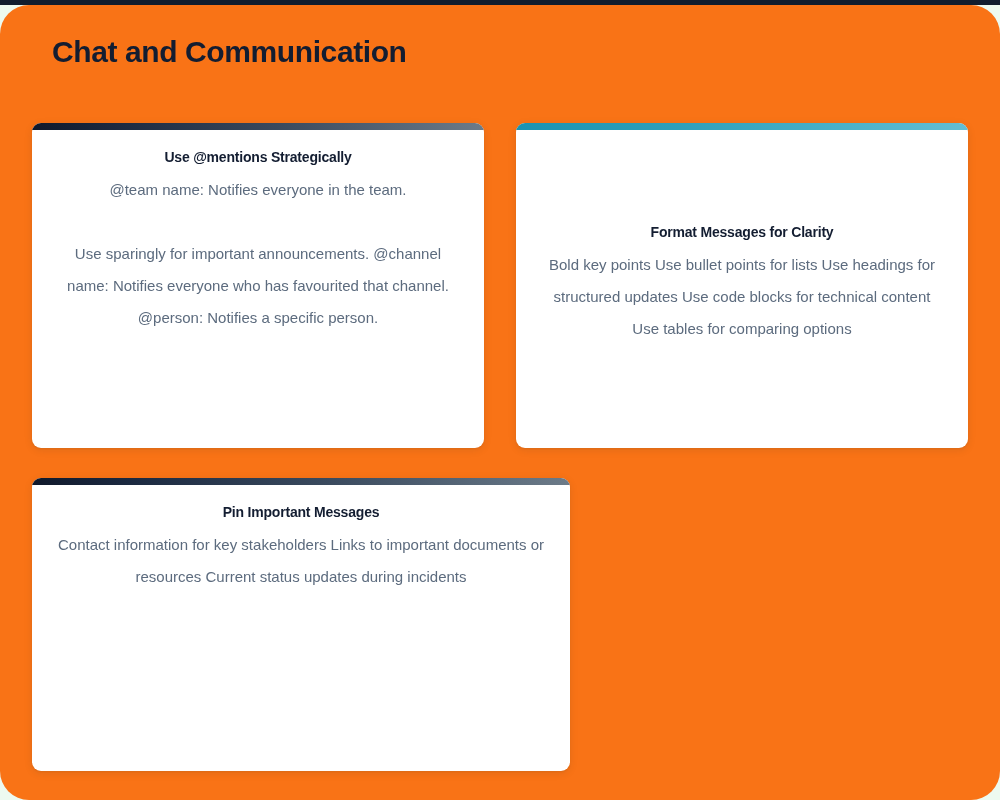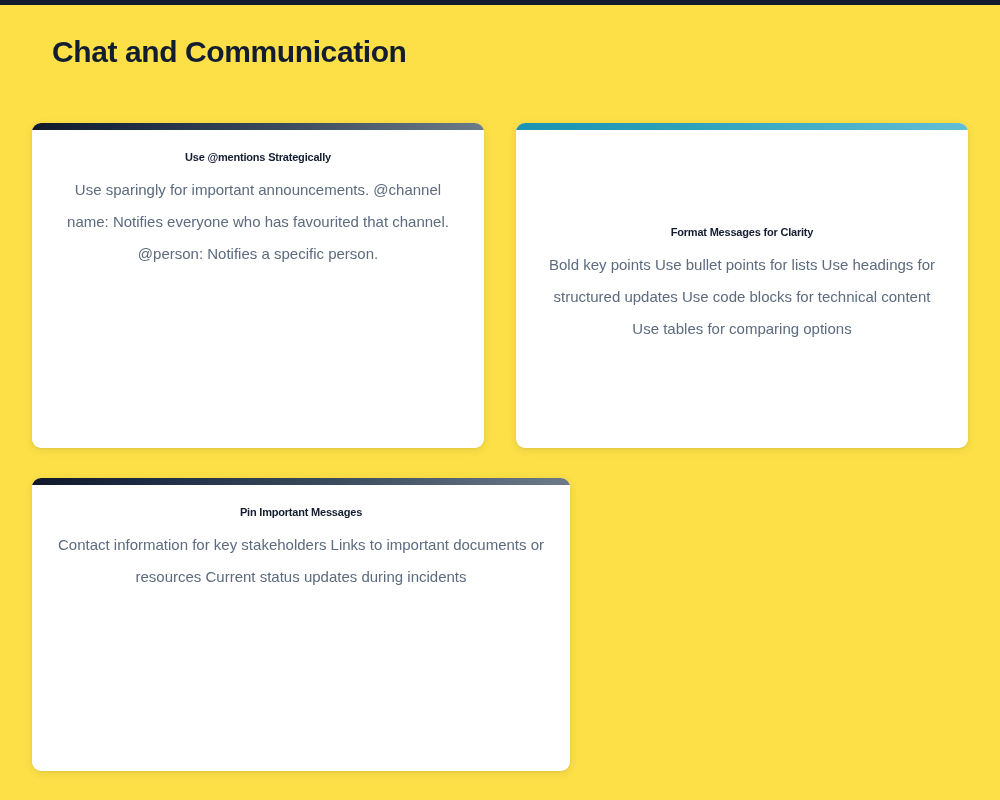--- a/index.html
+++ b/index.html
@@ -26,21 +26,22 @@
     height: 5px;
     background: #111d2e;
   }
 
   .page {
     position: absolute;
     top: 5px;
     left: 0;
     width: 1000px;
     height: 795px;
-    background: #fde047;
+    background: #f97316;
+    border-radius: 29px;
   }
 
   .page-title {
     position: absolute;
     left: 52px;
     top: 28px;
     margin: 0;
     font-size: 30px;
     line-height: 38px;
     font-weight: bold;
@@ -76,21 +77,21 @@
     flex-direction: column;
     padding: 14px 24px 18px 24px;
     text-align: center;
   }
   .card-body.centered {
     justify-content: center;
     padding-bottom: 28px;
   }
   .card-title {
     margin: 0 0 4px 0;
-    font-size: 11px;
+    font-size: 14px;
     line-height: 26px;
     font-weight: bold;
     letter-spacing: -0.2px;
     color: #131d31;
   }
   .card-text {
     margin: 0;
     font-size: 15px;
     line-height: 32px;
     color: #5c6b7e;
@@ -111,20 +112,21 @@
 <div class="top-strip"></div>
 
 <div class="page">
 
   <h1 class="page-title">Chat and Communication</h1>
 
   <div class="card" id="card-mentions">
     <div class="card-accent accent-dark"></div>
     <div class="card-body">
       <h2 class="card-title">Use @mentions Strategically</h2>
+      <p class="card-text">@team name: Notifies everyone in the team.</p>
       <p class="card-text">Use sparingly for important announcements. @channel name: Notifies everyone who has favourited that channel. @person: Notifies a specific person.</p>
     </div>
   </div>
 
   <div class="card" id="card-format">
     <div class="card-accent accent-teal"></div>
     <div class="card-body centered">
       <h2 class="card-title">Format Messages for Clarity</h2>
       <p class="card-text">Bold key points Use bullet points for lists Use headings for structured updates Use code blocks for technical content Use tables for comparing options</p>
     </div>

